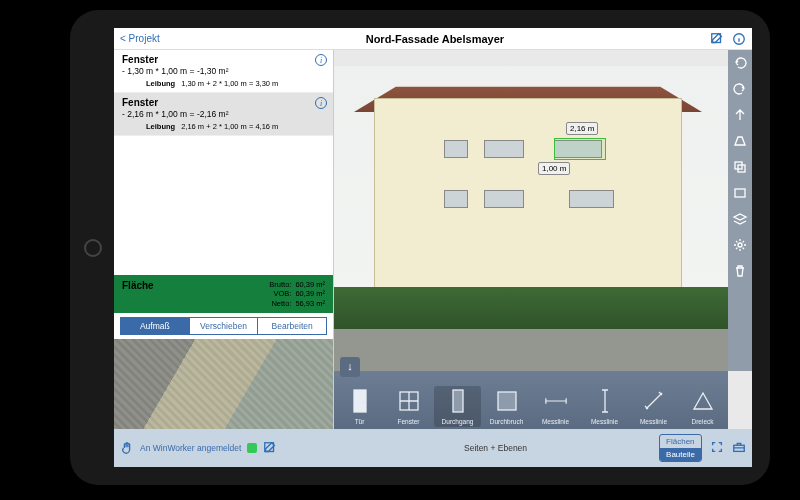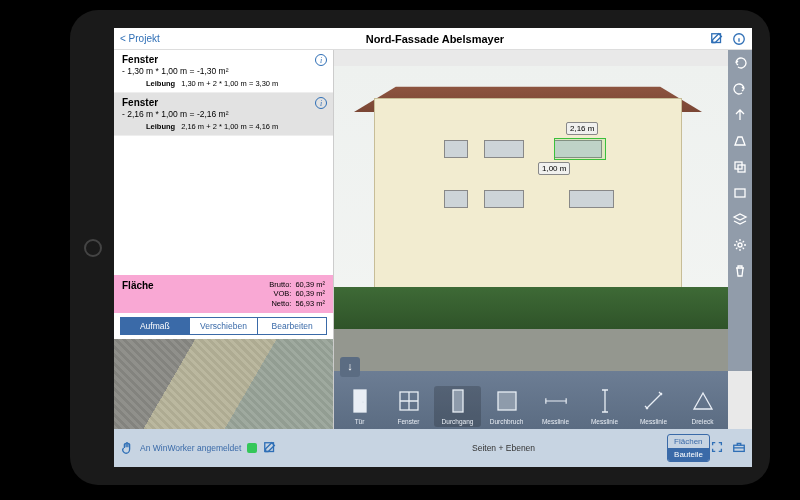--- a/index.html
+++ b/index.html
@@ -16,21 +16,21 @@
   .main { flex:1; display:flex; overflow:hidden; }
   .left { width:220px; display:flex; flex-direction:column; border-right:1px solid #ccc; }
   .item { padding:4px 6px 4px 8px; border-bottom:1px solid #eee; position:relative; }
   .item.sel { background:#e2e2e2; }
   .item-title { font-weight:700; font-size:10px; }
   .item-calc { font-size:8.5px; margin-top:1px; }
   .item-sub { font-size:7.5px; margin-top:3px; display:flex; gap:6px; padding-left:12px; }
   .item-sub-label { font-weight:700;margin-left:12px; }
   .info-c { position:absolute; right:6px; top:4px; width:12px; height:12px; border:1px solid #2f6fb6; border-radius:50%; color:#2f6fb6; font-size:8px; text-align:center; line-height:11px; font-style:italic; font-family:serif; }
   .spacer { flex:1; }
-  .summary { background:#f9a8d4; padding:5px 8px; display:flex; justify-content:space-between; align-items:flex-start; }
+  .summary { background:#15803d; padding:5px 8px; display:flex; justify-content:space-between; align-items:flex-start; }
   .summary-title { font-weight:700; font-size:10px; }
   .summary-vals { font-size:7.5px; text-align:right; line-height:1.25; }
   .summary-vals .lbl { display:inline-block; width:28px; text-align:right; margin-right:4px; }
   .seg { display:flex; margin:4px 6px; border:1px solid #3a6aa8; border-radius:0; overflow:hidden; }
   .seg div { flex:1; text-align:center; padding:3px 0; font-size:8.5px; color:#3a6aa8; border-right:1px solid #3a6aa8; }
   .seg div:last-child { border-right:none; }
   .seg .active { background:#3a6aa8; color:#fff; }
   .texture { height:90px; background: linear-gradient(120deg,#8a8a85 0 30%, #b7b49a 30% 60%, #9aa59a 60% 100%); position:relative; }
   .texture::after { content:""; position:absolute; inset:0; background:repeating-linear-gradient(45deg, rgba(255,255,255,.05) 0 3px, rgba(0,0,0,.05) 3px 6px); }
   .right { flex:1; position:relative; background:#e9e9e9; display:flex; flex-direction:column; }
@@ -48,21 +48,21 @@
   .vtoolbar .vico { width:18px; height:18px; display:flex; align-items:center; justify-content:center; }
   .vtoolbar svg { width:16px; height:16px; stroke:#fff; fill:none; stroke-width:1.3; }
   .shapebar { height:58px; background:linear-gradient(#6c7d94,#5b6c82); display:flex; align-items:flex-end; padding:4px 2px 2px; gap:2px; margin-right:24px; position:relative; }
   .shape { flex:1; display:flex; flex-direction:column; align-items:center; gap:2px; color:#e9eef5; font-size:6.5px; padding-bottom:2px; }
   .shape.active { background:rgba(0,0,0,.18); border-radius:3px; }
   .shape .glyph { width:24px; height:30px; display:flex; align-items:center; justify-content:center; }
   .shape svg { stroke:#e9eef5; fill:none; stroke-width:1.3; }
   .dlbtn { position:absolute; left:6px; top:-14px; width:20px; height:20px; background:#5b6c82; color:#fff; border-radius:3px; font-size:11px; text-align:center; line-height:19px; }
   .bottombar { height:38px; background:#c7d4e2; display:flex; align-items:center; font-size:8.5px; color:#3a6aa8; }
   .bb-left { width:220px; display:flex; align-items:center; gap:6px; padding:0 6px; }
-  .bb-right { flex:1; display:flex; align-items:center; padding:0 6px; }
+  .bb-right { flex:1; display:flex; align-items:center; padding:0 6px; gap:8px; }
   .bb-center { flex:1; text-align:center; color:#333; }
   .bb-seg { display:flex; border:1px solid #3a6aa8; border-radius:3px; overflow:hidden; font-size:8px;flex-direction:column; }
   .bb-seg div { padding:2px 6px; }
   .bb-seg .on { background:#3a6aa8; color:#fff; }
   .bb-icons { display:flex; gap:8px; }
   .bb-icons svg { width:14px; height:14px; stroke:#2f6fb6; fill:none; stroke-width:1.5; }
   .bt { width:10px; height:10px; background:#34c759; border-radius:2px; display:inline-block; }
 </style>
 </head>
 <body>

